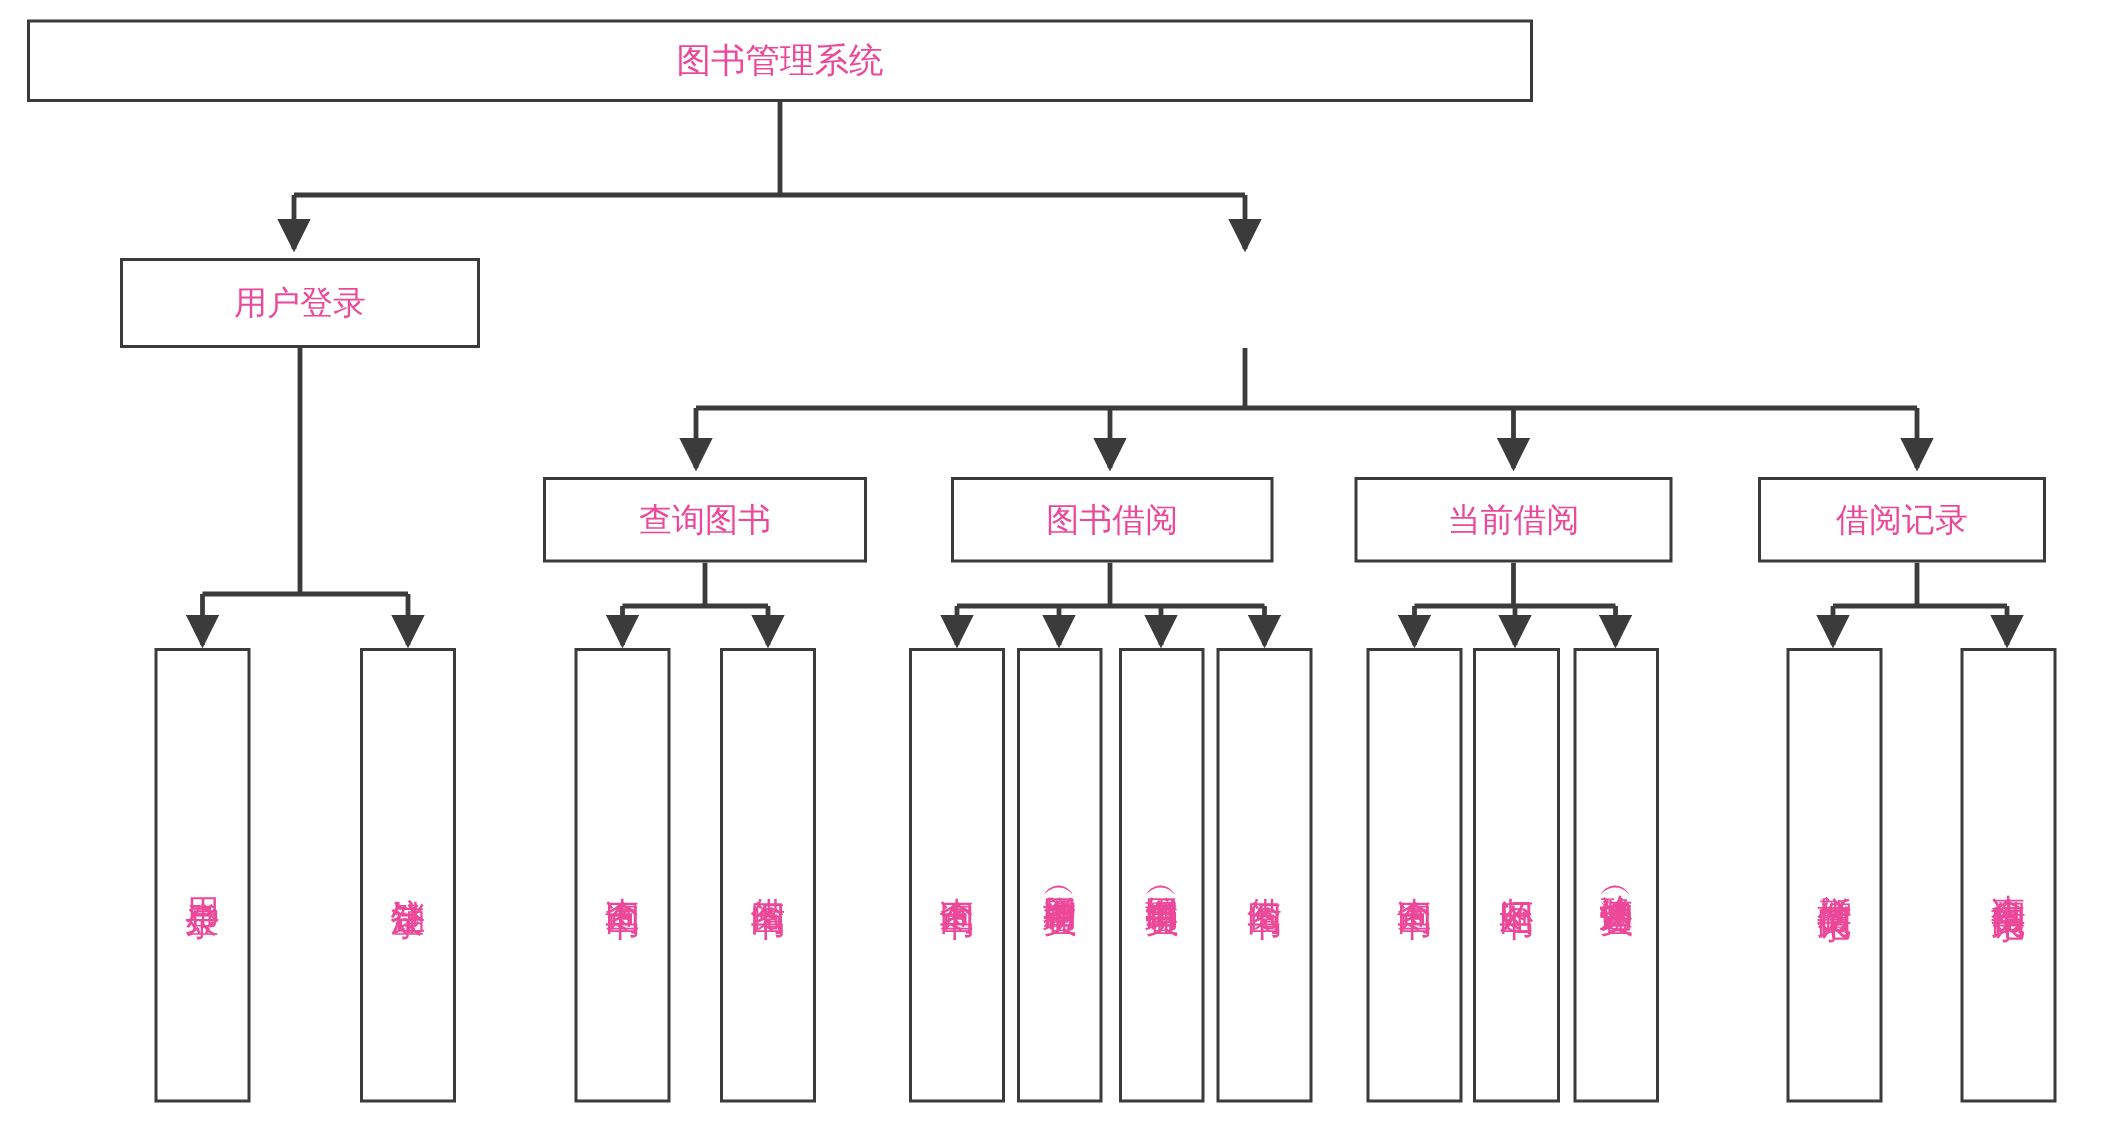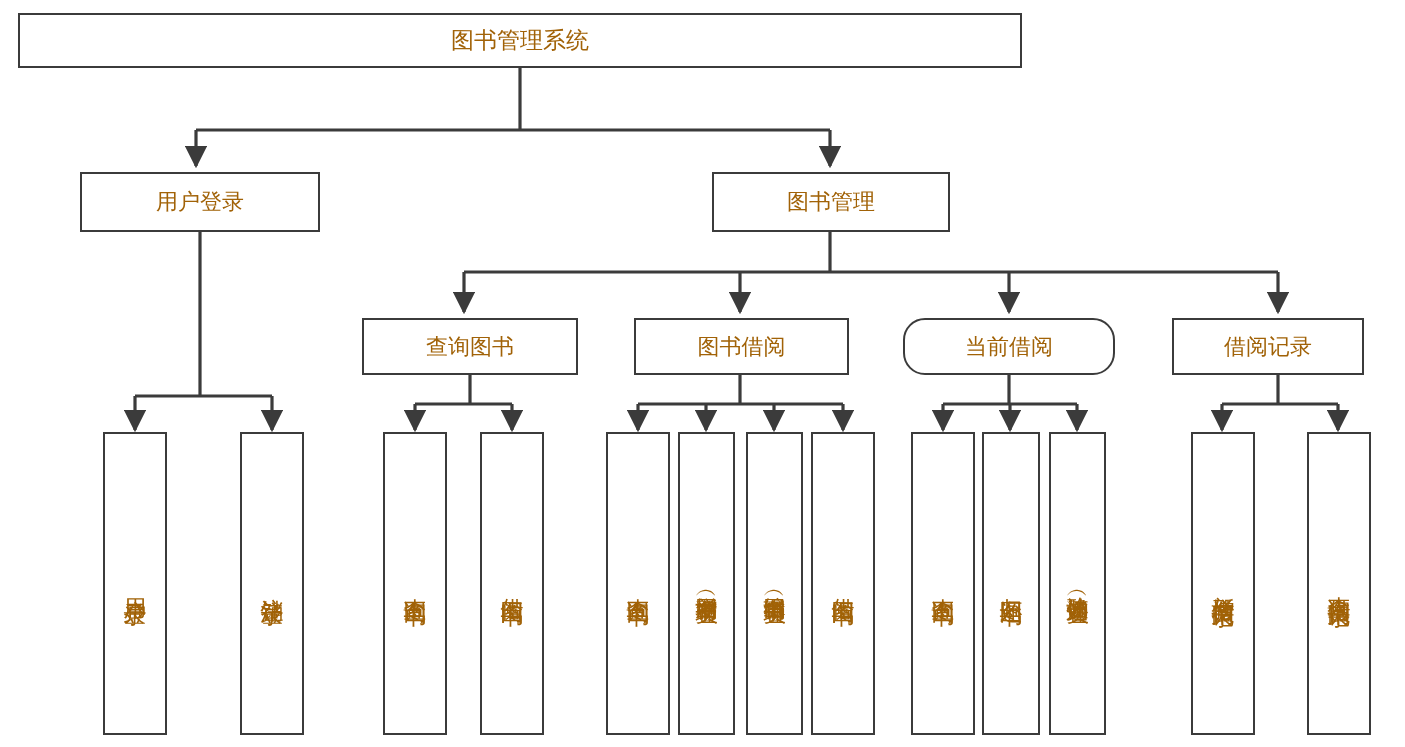--- a/index.html
+++ b/index.html
@@ -29,21 +29,21 @@
     position: absolute;
     box-sizing: border-box;
     background: #ffffff;
     border: 2px solid #3b3b3b;
     display: flex;
     align-items: center;
     justify-content: center;
     overflow: hidden;
   }
   .node-label {
-    color: #a16207;
+    color: #ec4899;
     line-height: 1.18;
     text-align: center;
     white-space: nowrap;
   }
   .node.horizontal .node-label {
     font-size: 22px;
   }
   .node.root .node-label {
     font-size: 23px;
   }
@@ -126,31 +126,28 @@
     </g>
   </svg>
 
   <div class="node root horizontal" style="left:18px; top:13px; width:1004px; height:55px;">
     <span class="node-label">图书管理系统</span>
   </div>
 
   <div class="node horizontal" style="left:80px; top:172px; width:240px; height:60px;">
     <span class="node-label">用户登录</span>
   </div>
-  <div class="node horizontal" style="left:712px; top:172px; width:238px; height:60px;">
-    <span class="node-label">图书管理</span>
-  </div>
 
   <div class="node horizontal" style="left:362px; top:318px; width:216px; height:57px;">
     <span class="node-label">查询图书</span>
   </div>
   <div class="node horizontal" style="left:634px; top:318px; width:215px; height:57px;">
     <span class="node-label">图书借阅</span>
   </div>
-  <div class="node horizontal" style="left:903px; top:318px; width:212px; height:57px;border-radius:22px;">
+  <div class="node horizontal" style="left:903px; top:318px; width:212px; height:57px;">
     <span class="node-label">当前借阅</span>
   </div>
   <div class="node horizontal" style="left:1172px; top:318px; width:192px; height:57px;">
     <span class="node-label">借阅记录</span>
   </div>
 
   <div class="node vertical" style="left:103px; top:432px; width:64px; height:303px;">
     <span class="node-label">用户登录</span>
   </div>
   <div class="node vertical" style="left:240px; top:432px; width:64px; height:303px;">

